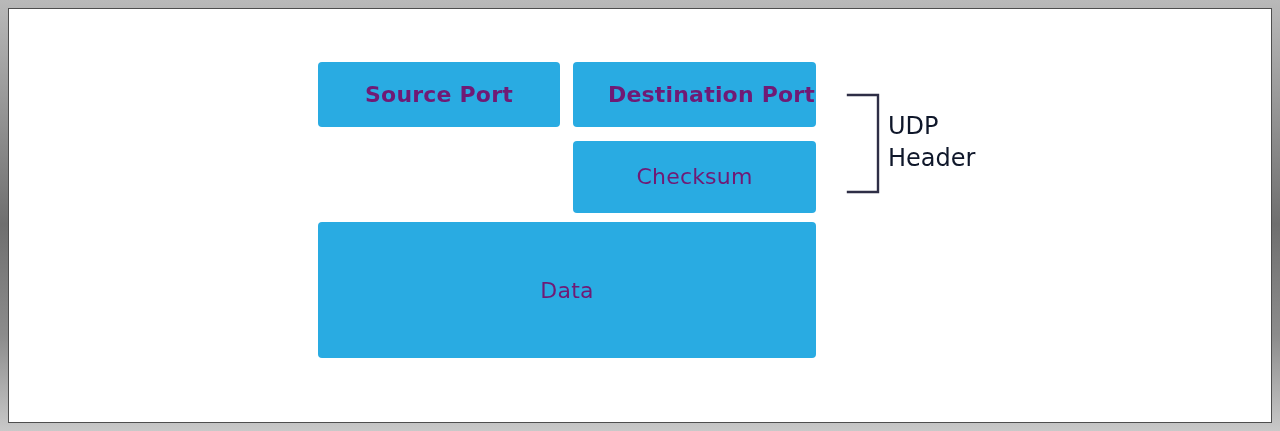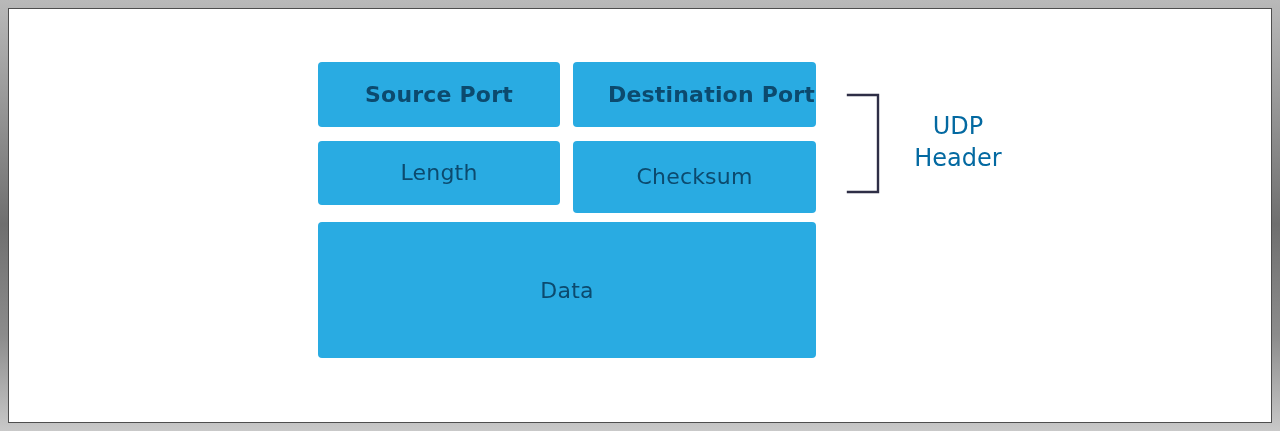--- a/index.html
+++ b/index.html
@@ -52,21 +52,21 @@
   .field-box {
     position: absolute;
     background: #29abe2;
     border-radius: 4px;
     box-sizing: border-box;
     display: flex;
     align-items: center;
     justify-content: center;
   }
   .field-label {
-    color: #0c4a6e;
+    color: #701a75;
     font-size: 22px;
     letter-spacing: 0.2px;
     white-space: nowrap;
     line-height: 1;
   }
   .field-label.bold { font-weight: bold; }
   .field-label.normal { font-weight: normal; }
 
   
   #box-source-port      { left: 318px; top: 62px;  width: 242px; height: 65px; }
@@ -92,22 +92,21 @@
     width: 36px;
     height: 101px;
   }
   #header-bracket svg { display: block; }
 
   #header-annotation {
     position: absolute;
     left: 888px;
     top: 110px;
     width: 140px;
-    text-align: center;
-    color: #0369a1;
+    color: #0f172a;
     font-size: 24px;
     line-height: 1.35;
     font-weight: normal;
   }
   #header-annotation .ann-line { display: block; white-space: nowrap; }
 </style>
 </head>
 <body>
 
 <div id="frame">
@@ -115,23 +114,20 @@
     <div id="stage">
 
       <div class="field-box" id="box-source-port">
         <span class="field-label bold">Source Port</span>
       </div>
 
       <div class="field-box" id="box-destination-port">
         <span class="field-label bold">Destination Port</span>
       </div>
 
-      <div class="field-box" id="box-length">
-        <span class="field-label normal">Length</span>
-      </div>
 
       <div class="field-box" id="box-checksum">
         <span class="field-label normal">Checksum</span>
       </div>
 
       <div class="field-box" id="box-data">
         <span class="field-label normal">Data</span>
       </div>
 
       <div id="header-bracket">

